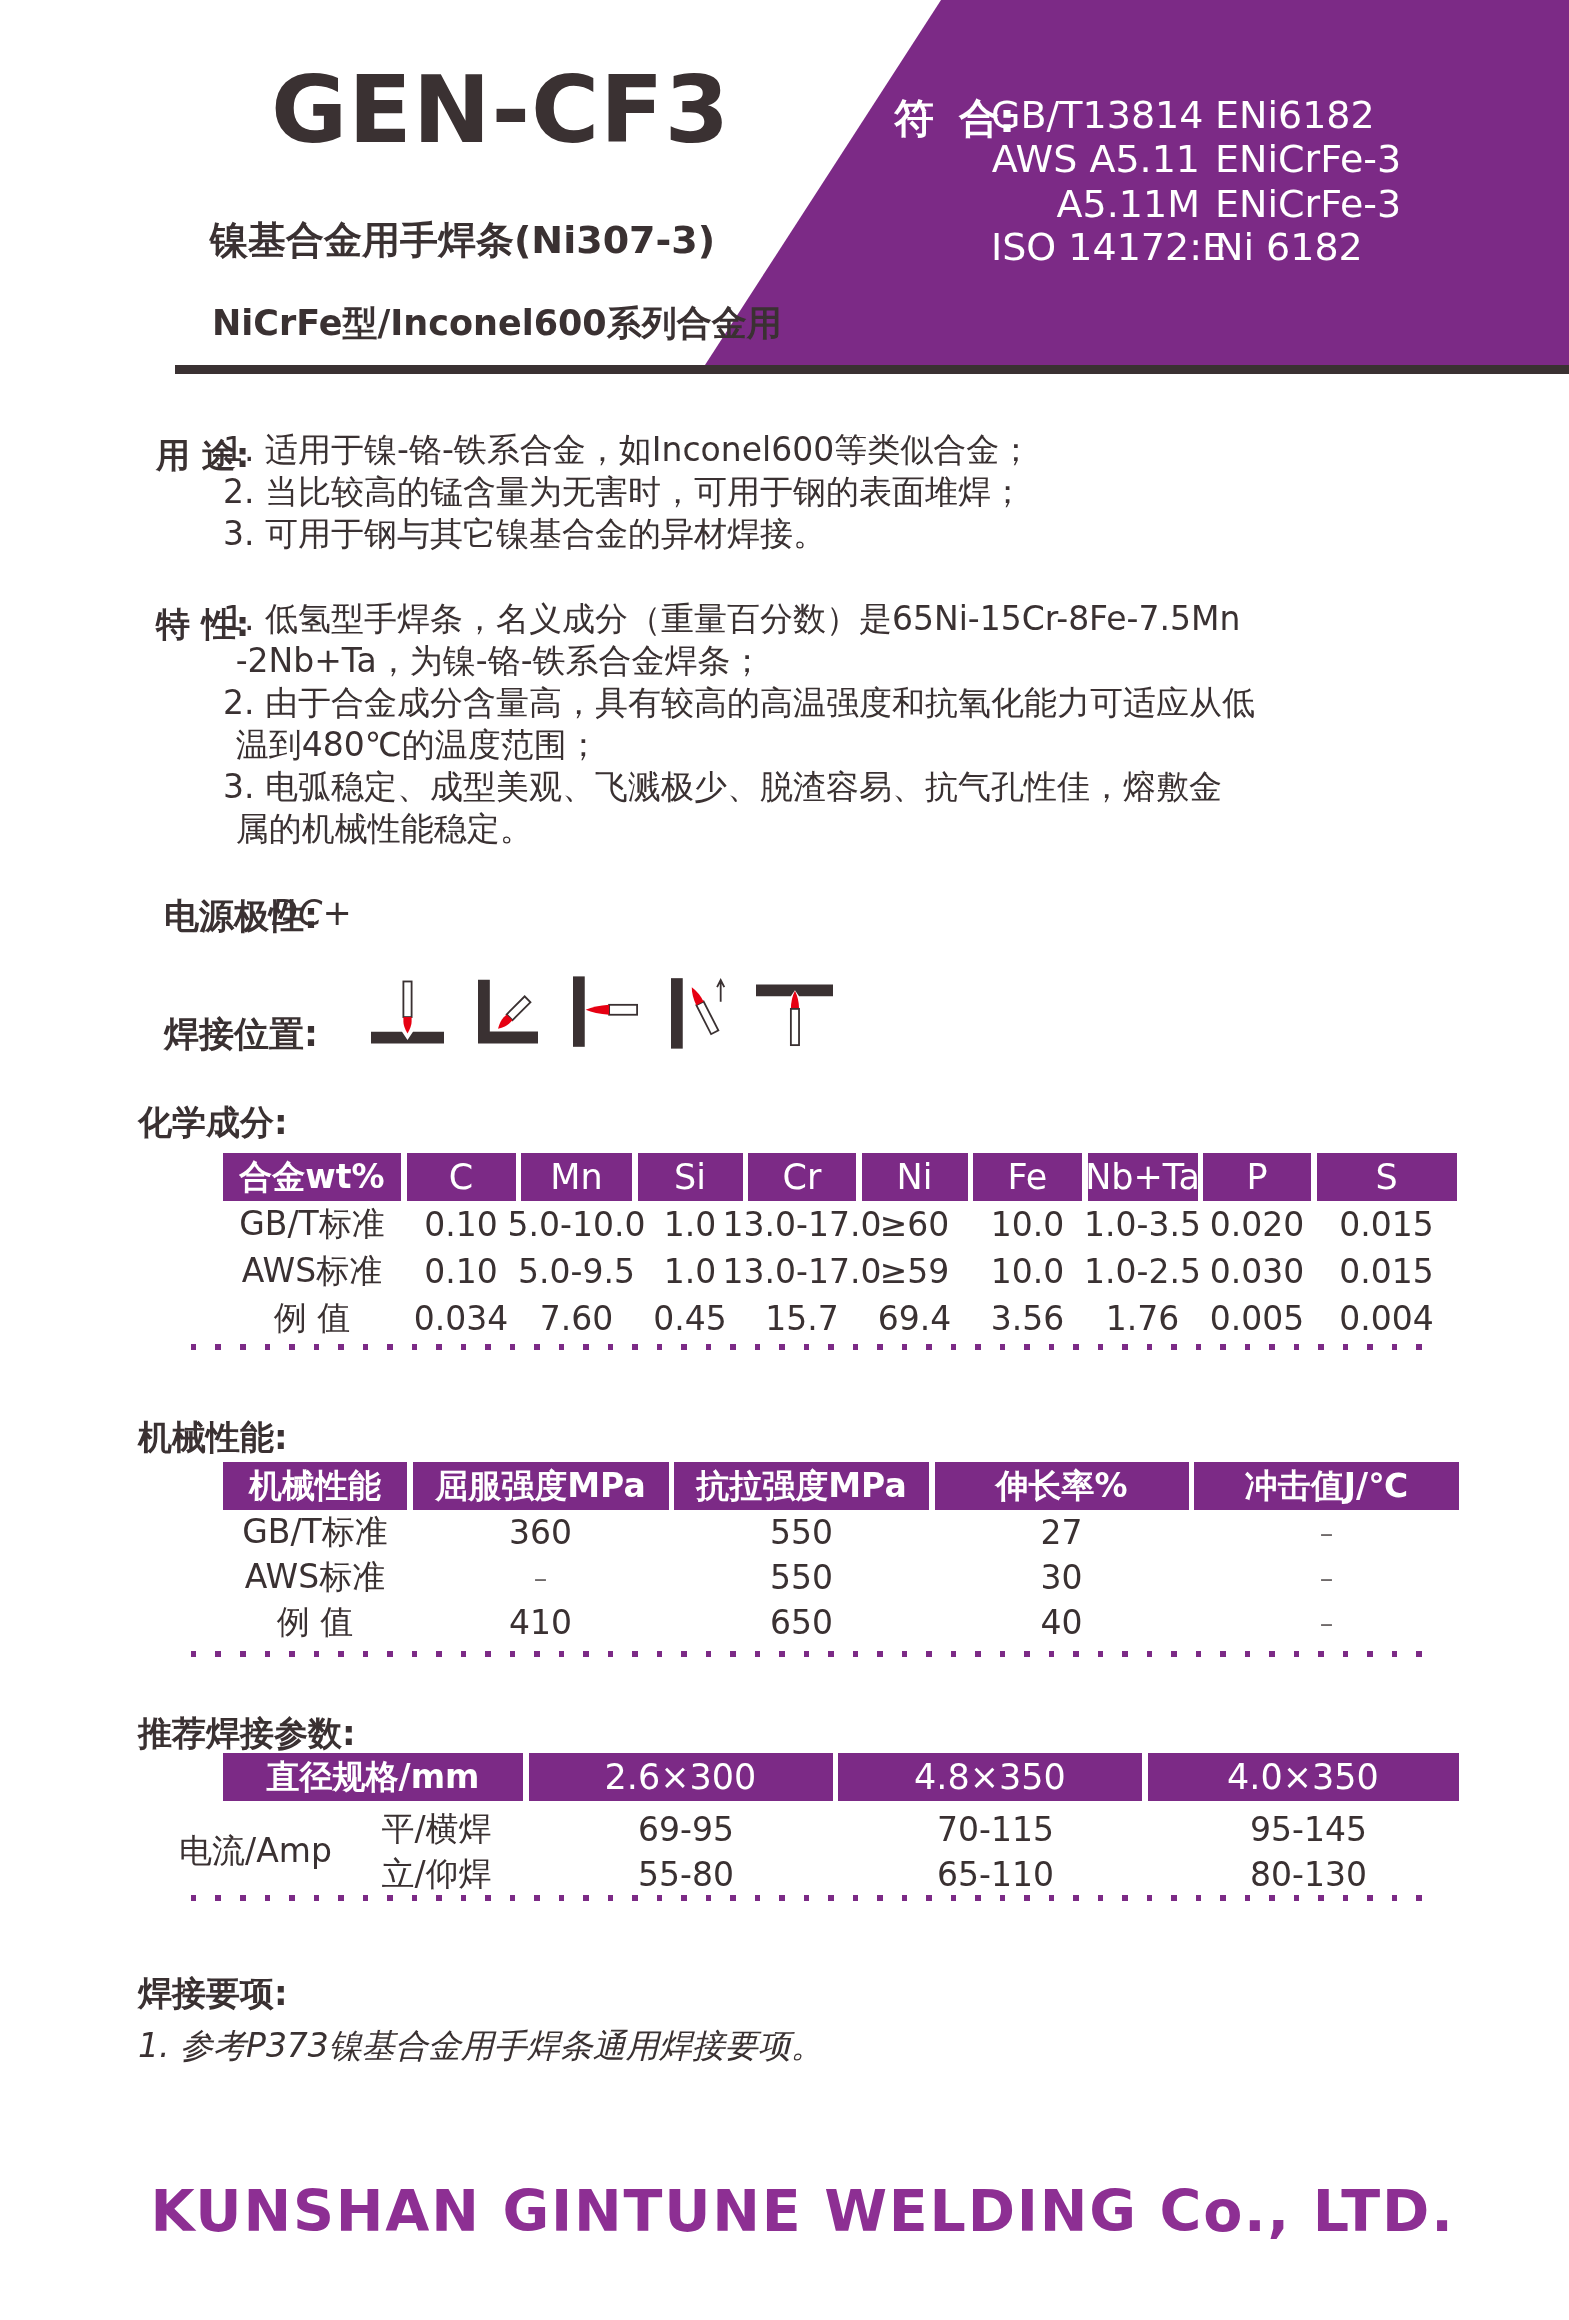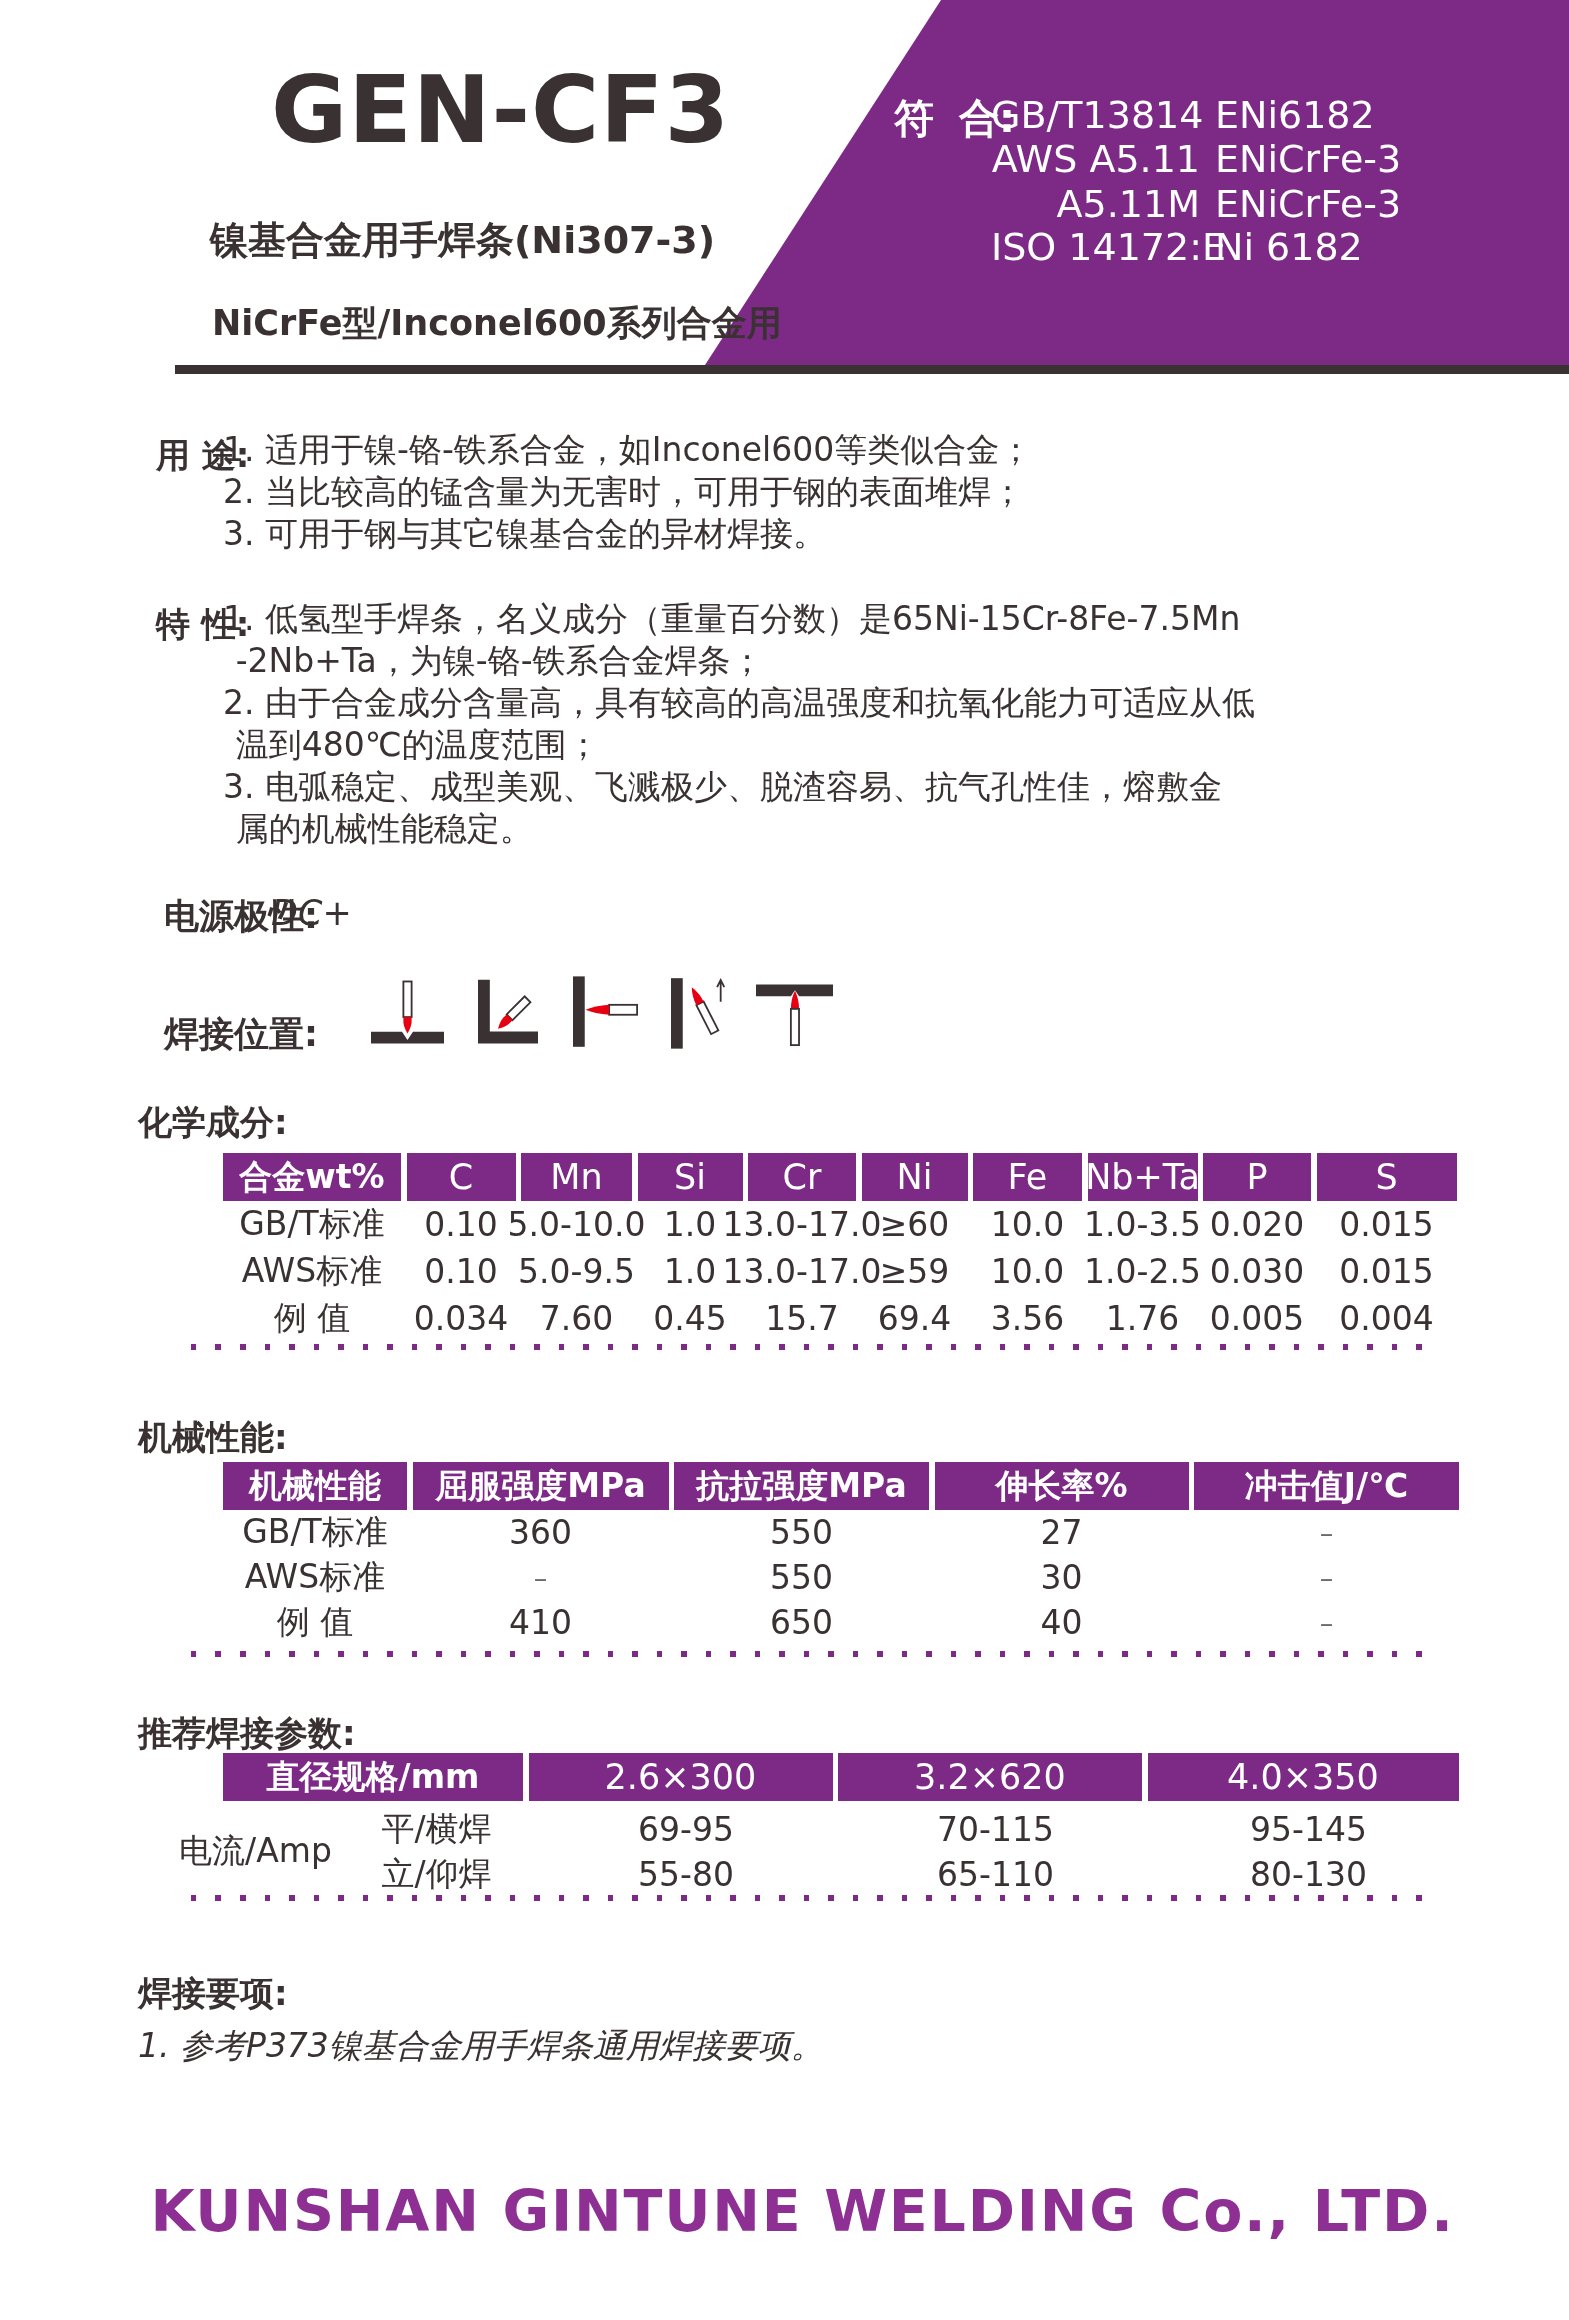--- a/index.html
+++ b/index.html
@@ -258,21 +258,21 @@
       <div class="dcell dash">–</div>
     </div>
   </div>
   <div class="dotted" style="top:1651px"></div>
 
   <div class="block-title" style="top:1711px">推荐焊接参数:</div>
   <div class="tbl parm" style="top:1753px">
     <div class="trow">
       <div class="hcell">直径规格/mm</div>
       <div class="hcell lat">2.6×300</div>
-      <div class="hcell lat">3.2×620</div>
+      <div class="hcell lat">4.8×350</div>
       <div class="hcell lat">4.0×350</div>
     </div>
     <div class="trow drow" style="margin-top:5.5px">
       <div class="dcell"></div>
       <div class="dcell">平/横焊</div>
       <div class="dcell">69-95</div>
       <div class="dcell">70-115</div>
       <div class="dcell">95-145</div>
     </div>
     <div class="trow drow">

